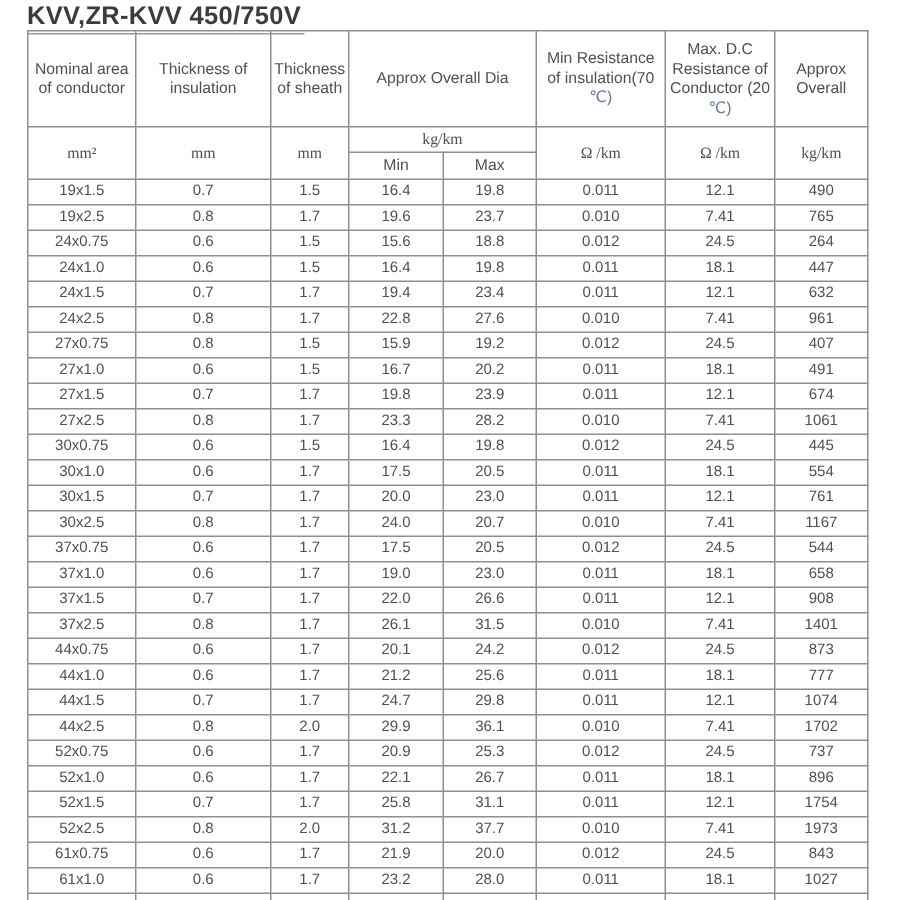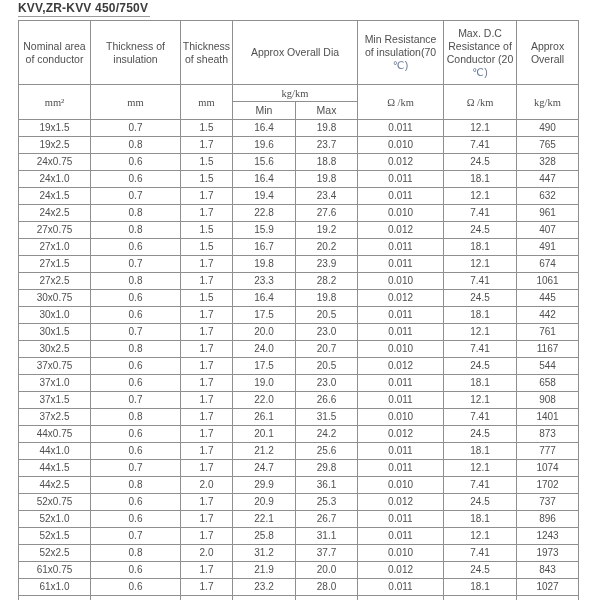--- a/index.html
+++ b/index.html
@@ -6,21 +6,21 @@
     margin: 0; padding: 0;
     width: 600px; height: 600px;
     overflow: hidden;
     background: #ffffff;
     font-family: "Liberation Sans", "DejaVu Sans", sans-serif;
   }
   .page { position: relative; width: 600px; height: 600px; }
 
   .doc-title {
     position: absolute; top: 1px; left: 18px;
-    font-size: 12px; font-weight: 700; color: #3c3c3c;
+    font-size: 17px; font-weight: 700; color: #3c3c3c;
     letter-spacing: 0.2px;
     border-bottom: 1px solid #9a9a9a;
     padding: 0 2px 1px 0;
   }
 
   table.spec {
     position: absolute; left: 18px; top: 20px;
     width: 560px;
     border-collapse: collapse;
     table-layout: fixed;
@@ -130,21 +130,21 @@
           <td>765</td>
         </tr>
         <tr>
           <td>24x0.75</td>
           <td>0.6</td>
           <td>1.5</td>
           <td>15.6</td>
           <td>18.8</td>
           <td>0.012</td>
           <td>24.5</td>
-          <td>328</td>
+          <td>264</td>
         </tr>
         <tr>
           <td>24x1.0</td>
           <td>0.6</td>
           <td>1.5</td>
           <td>16.4</td>
           <td>19.8</td>
           <td>0.011</td>
           <td>18.1</td>
           <td>447</td>
@@ -220,21 +220,21 @@
           <td>445</td>
         </tr>
         <tr>
           <td>30x1.0</td>
           <td>0.6</td>
           <td>1.7</td>
           <td>17.5</td>
           <td>20.5</td>
           <td>0.011</td>
           <td>18.1</td>
-          <td>442</td>
+          <td>554</td>
         </tr>
         <tr>
           <td>30x1.5</td>
           <td>0.7</td>
           <td>1.7</td>
           <td>20.0</td>
           <td>23.0</td>
           <td>0.011</td>
           <td>12.1</td>
           <td>761</td>
@@ -350,21 +350,21 @@
           <td>896</td>
         </tr>
         <tr>
           <td>52x1.5</td>
           <td>0.7</td>
           <td>1.7</td>
           <td>25.8</td>
           <td>31.1</td>
           <td>0.011</td>
           <td>12.1</td>
-          <td>1243</td>
+          <td>1754</td>
         </tr>
         <tr>
           <td>52x2.5</td>
           <td>0.8</td>
           <td>2.0</td>
           <td>31.2</td>
           <td>37.7</td>
           <td>0.010</td>
           <td>7.41</td>
           <td>1973</td>

